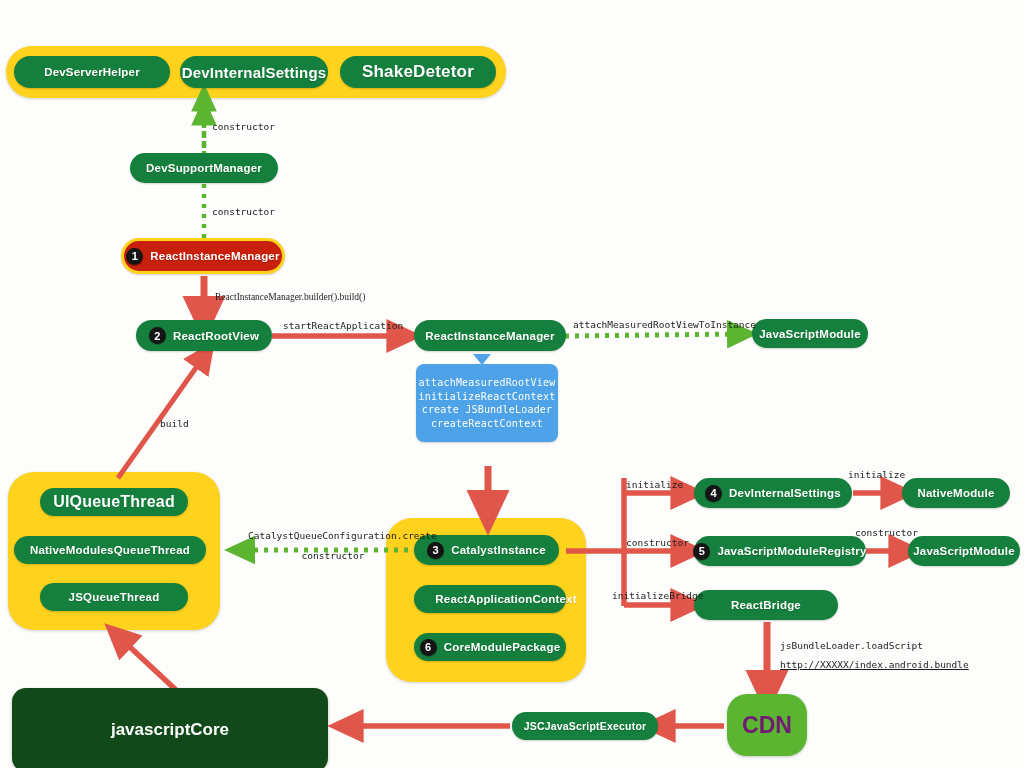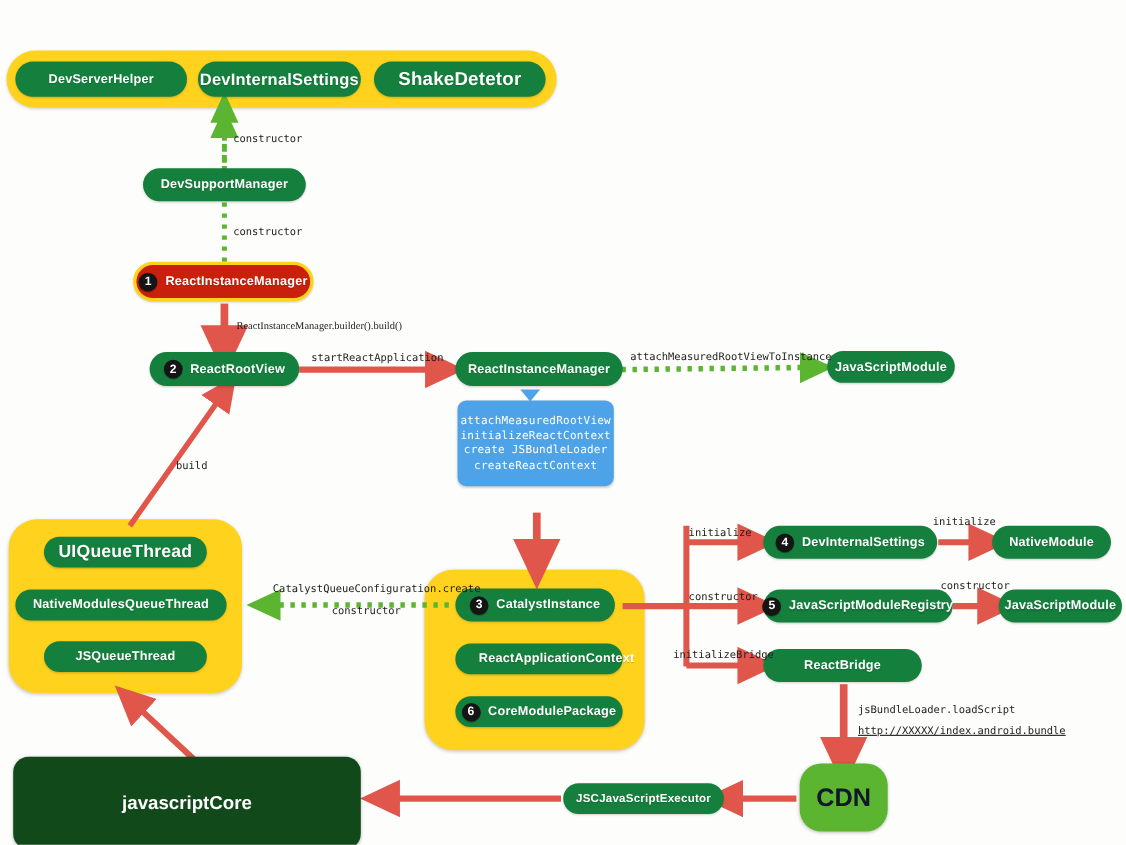--- a/index.html
+++ b/index.html
@@ -41,21 +41,21 @@
     display:flex;align-items:center;justify-content:center;
     color:#fff;font-weight:bold;
     box-shadow:0 1px 3px rgba(0,0,0,.25);
     z-index:6;
   }
   .greenbox{
     position:absolute;
     background:#5cb531;
     border-radius:20px;
     display:flex;align-items:center;justify-content:center;
-    color:#0f172a;font-weight:bold;
+    color:#701a75;font-weight:bold;
     box-shadow:0 1px 3px rgba(0,0,0,.22);
     z-index:6;
   }
   .badge{
     display:inline-flex;align-items:center;justify-content:center;
     width:17px;height:17px;border-radius:50%;
     background:#151515;color:#fff;
     font-size:11px;font-weight:bold;
     margin-right:7px;flex:none;
     text-shadow:none;

